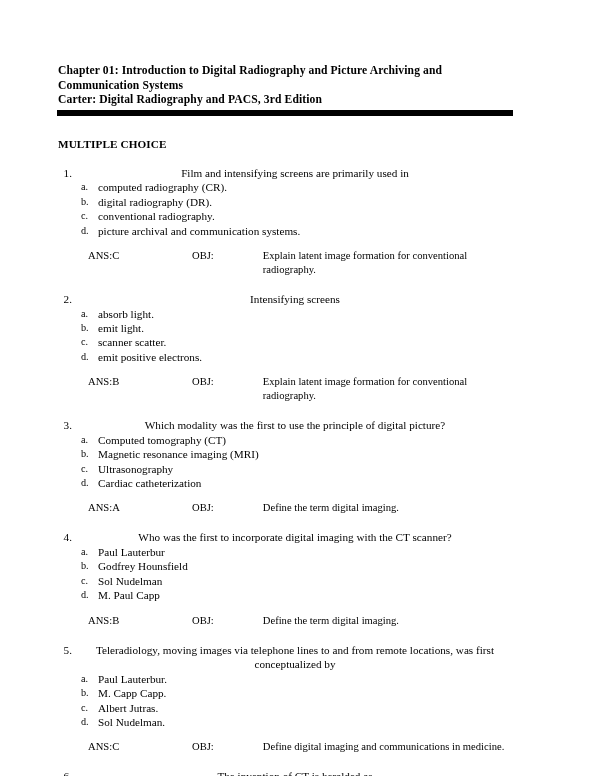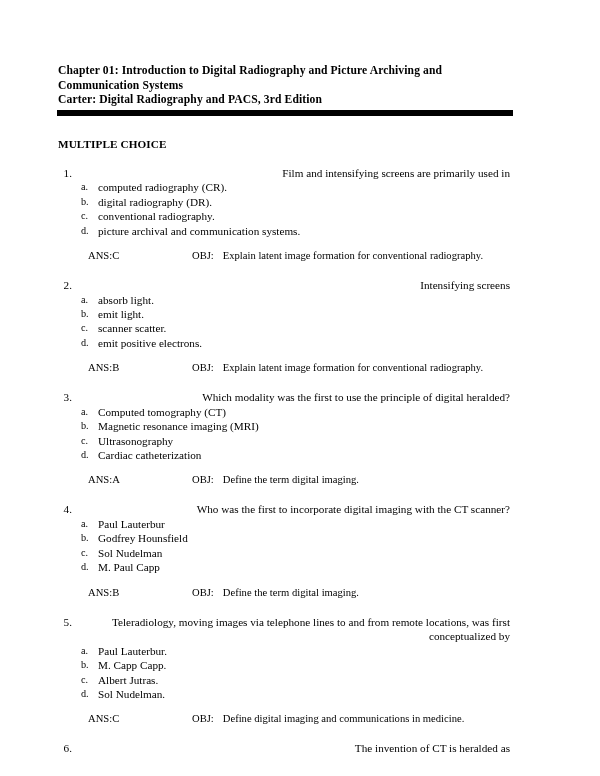--- a/index.html
+++ b/index.html
@@ -74,21 +74,21 @@
     text-align: right;
     font-size: 11.2px;
     line-height: 14.6px;
     padding-right: 8px;
     box-sizing: border-box;
   }
   .q-stem {
     font-size: 11.2px;
     line-height: 14.6px;
     flex: 1;
-    text-align: right;
+    text-align: center;
   }
 
   .options {
     margin-top: 0px;
     margin-left: 22px;
   }
   .opt-row {
     display: flex;
     align-items: flex-start;
     line-height: 14.4px;
@@ -118,20 +118,21 @@
   .ans-group {
     width: 104px;
     min-width: 104px;
     display: flex;
   }
   .ans-label {
   }
   .obj-group {
     display: flex;
     flex: 1;
+    gap: 40px;
   }
   .obj-label {
     margin-right: 9px;
   }
   .obj-text {
     flex: 1;
   }
 </style>
 </head>
 <body>
@@ -213,21 +214,21 @@
             </div>
             <div class="obj-group">
               <span class="obj-label">OBJ:</span>
               <span class="obj-text">Explain latent image formation for conventional radiography.</span>
             </div>
           </div>
         </div>
         <div class="question">
           <div class="q-row">
             <div class="q-num">3.</div>
-            <div class="q-stem">Which modality was the first to use the principle of digital heralded?</div>
+            <div class="q-stem">Which modality was the first to use the principle of digital picture?</div>
           </div>
           <div class="options">
             <div class="opt-row">
               <div class="opt-letter">a.</div>
               <div class="opt-text">Computed tomography (CT)</div>
             </div>
             <div class="opt-row">
               <div class="opt-letter">b.</div>
               <div class="opt-text">Magnetic resonance imaging (MRI)</div>
             </div>

